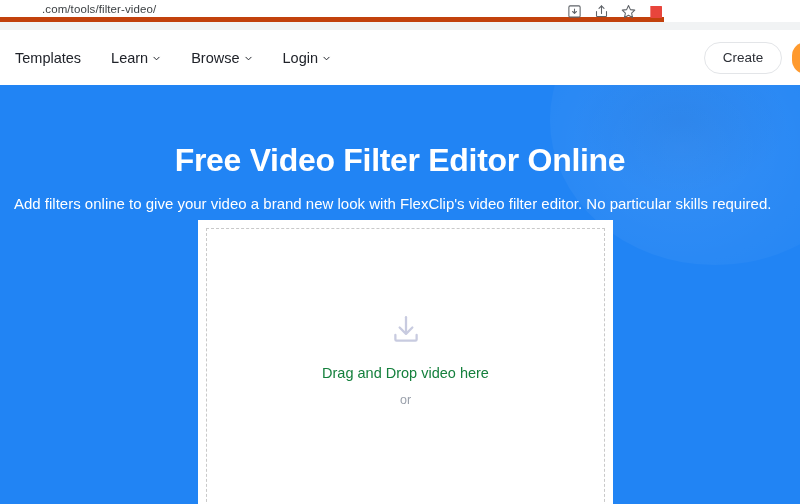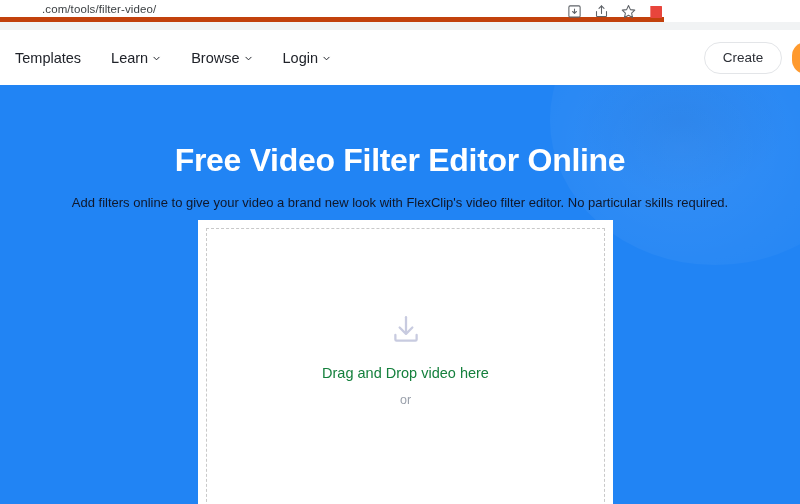--- a/index.html
+++ b/index.html
@@ -159,23 +159,23 @@
     text-align: center;
     font-size: 32px;
     font-weight: bold;
     color: #ffffff;
     letter-spacing: -0.3px;
   }
   .hero-sub {
     position: absolute;
     top: 110px;
     width: 800px;
-    text-align: center;
-    font-size: 13px;
-    color: #0f172a;
+    text-align: left;
+    font-size: 15px;
+    color: #ffffff;
     padding: 0 14px;
   }
 
   
   .drop-card {
     position: absolute;
     left: 198px;
     top: 135px;
     width: 415px;
     height: 305px;

